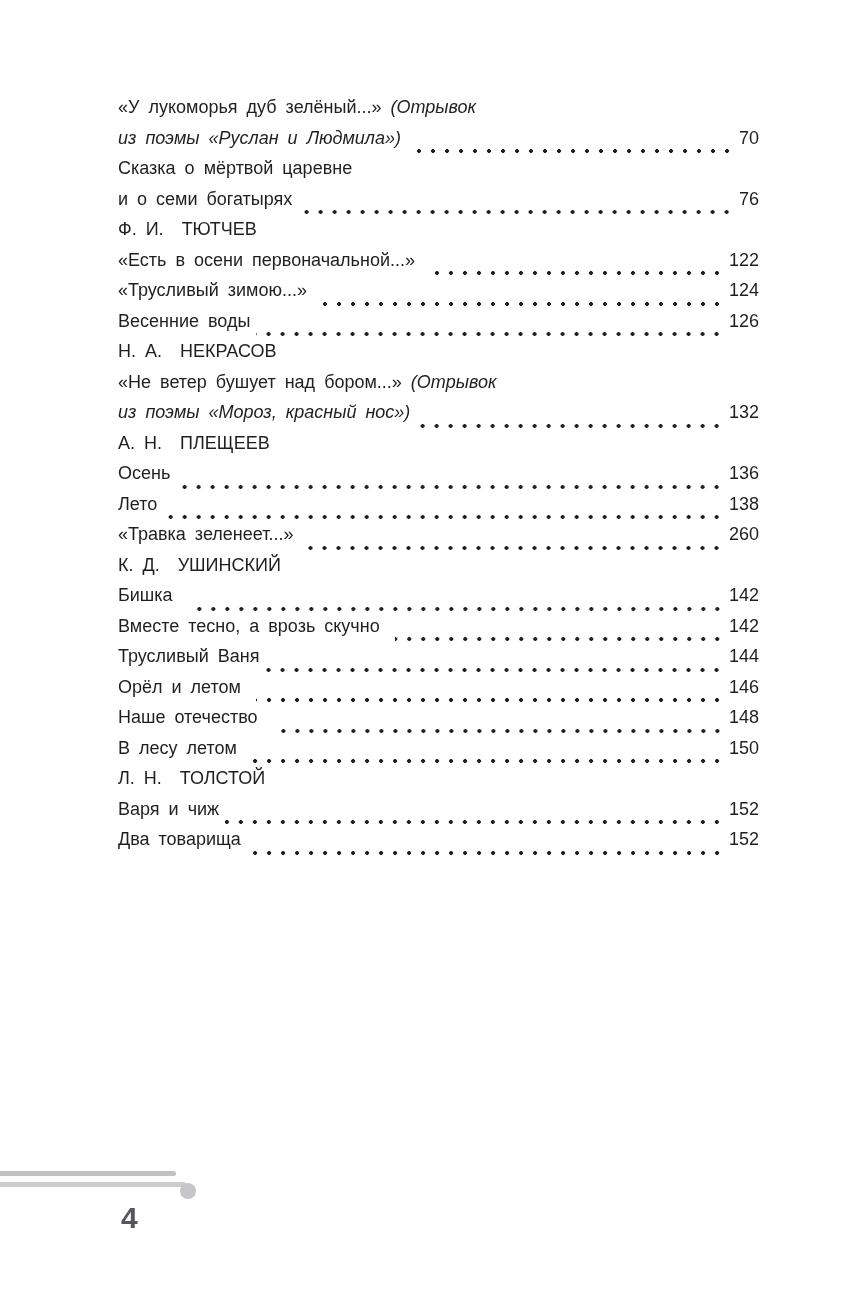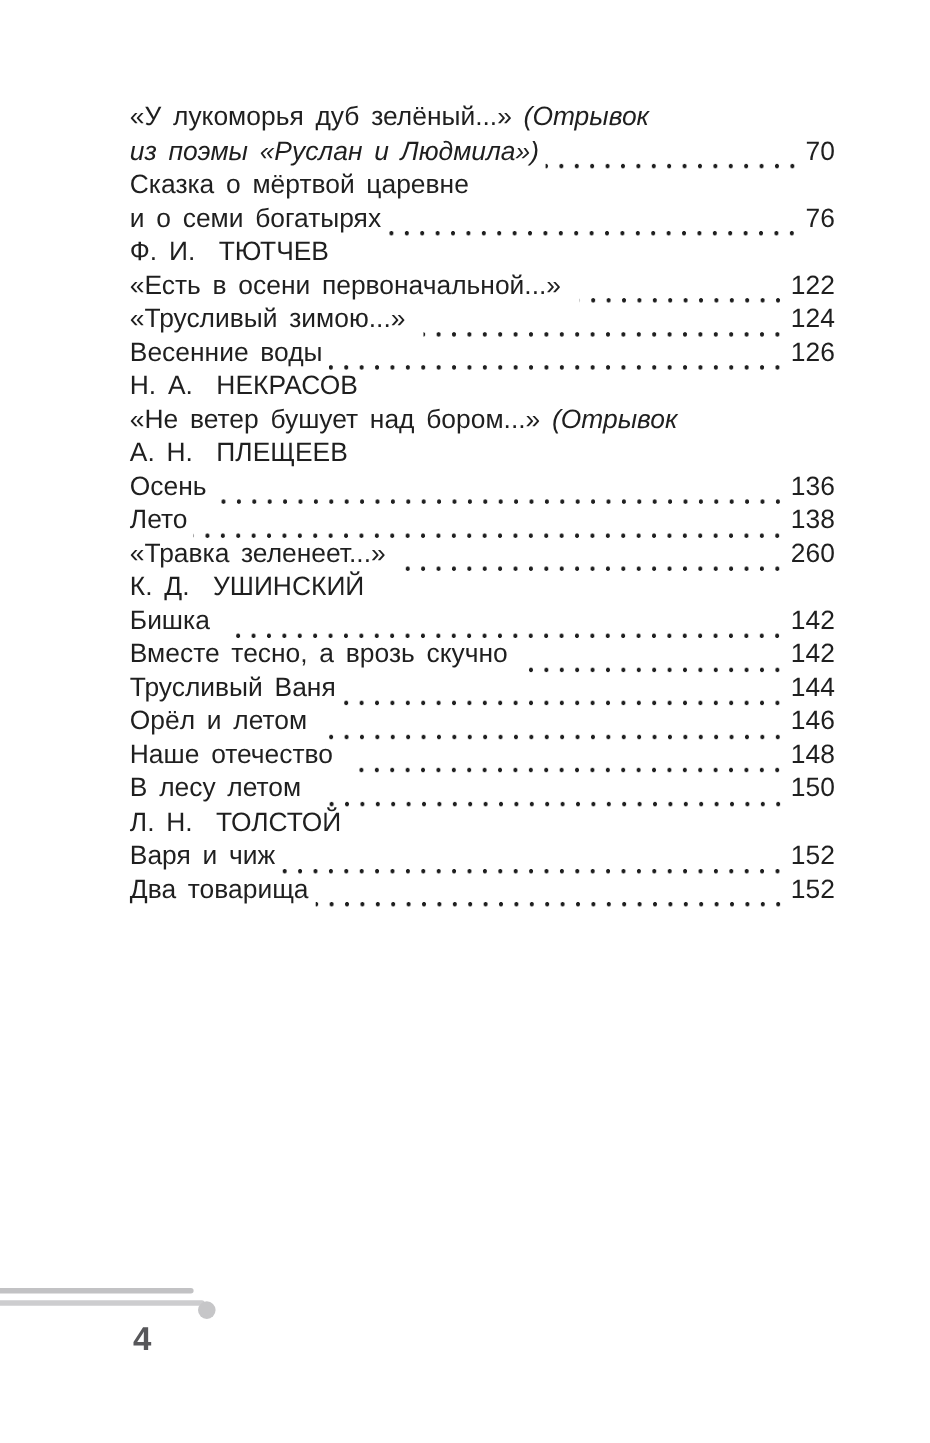--- a/index.html
+++ b/index.html
@@ -8,21 +8,21 @@
     background: #ffffff;
     position: relative;
     font-family: "Liberation Sans", sans-serif;
     color: var(--text, #1f1f1f);
     overflow: hidden;
   }
   .toc-wrap {
     position: absolute;
     left: 118px; top: 92px;
     width: 641px;
-    font-size: 24px;
+    font-size: 18px;
     line-height: 30.5px;
     word-spacing: 4px;
   }
   .toc-section:not(:first-child) { }
   .author { white-space: pre-wrap; }
   .line { white-space: pre-wrap; }
   .row { display: flex; align-items: flex-end; }
   .row .title { white-space: pre; flex: 0 0 auto; }
   .it { font-style: italic; }
   .leader {
@@ -82,20 +82,21 @@
         <div class="line row"><span class="title"><span>«Трусливый зимою...» </span></span><span class="leader"></span><span class="pg">124</span></div>
       </div>
       <div class="item">
         <div class="line row"><span class="title"><span>Весенние воды</span></span><span class="leader"></span><span class="pg">126</span></div>
       </div>
     </div>
     <div class="toc-section">
       <div class="author">Н. А.  НЕКРАСОВ</div>
       <div class="item">
         <div class="line"><span class="title"><span>«Не ветер бушует над бором...» </span><span class="it">(Отрывок</span></span></div>
+        <div class="line row"><span class="title"><span class="it">из поэмы «Мороз, красный нос»)</span></span><span class="leader"></span><span class="pg">132</span></div>
       </div>
     </div>
     <div class="toc-section">
       <div class="author">А. Н.  ПЛЕЩЕЕВ</div>
       <div class="item">
         <div class="line row"><span class="title"><span>Осень</span></span><span class="leader"></span><span class="pg">136</span></div>
       </div>
       <div class="item">
         <div class="line row"><span class="title"><span>Лето</span></span><span class="leader"></span><span class="pg">138</span></div>
       </div>

